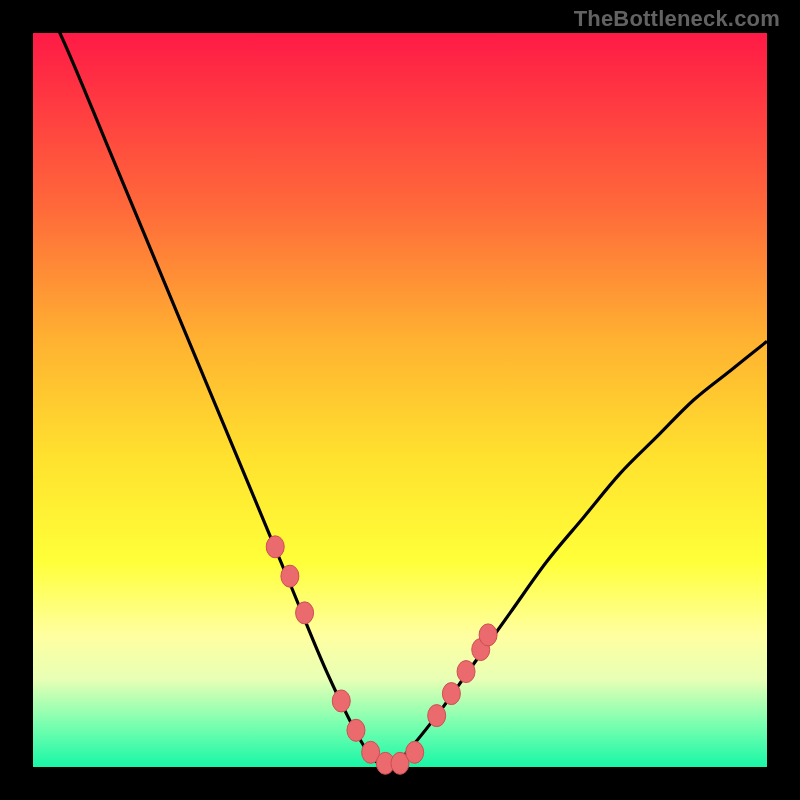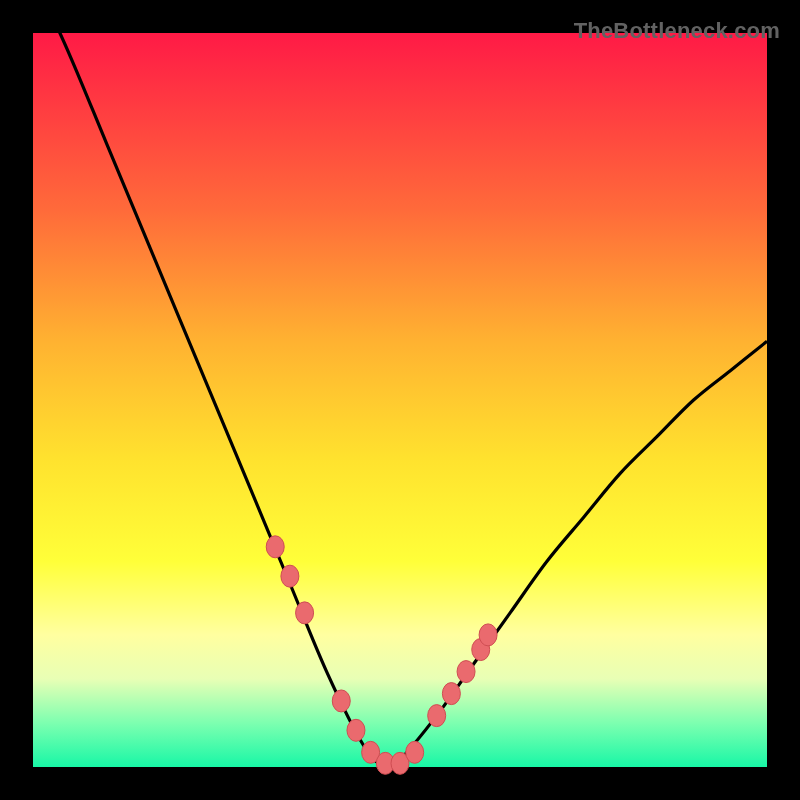--- a/index.html
+++ b/index.html
@@ -12,21 +12,21 @@
     font-family: Arial, Helvetica, sans-serif;
   }
   .frame {
     position: relative;
     width: 800px;
     height: 800px;
     background: #000;
   }
   .watermark {
     position: absolute;
-    top: 18px;
+    top: 6px;
     right: 20px;
     color: #626262;
     font-size: 22px;
     font-weight: 600;
     letter-spacing: 0.2px;
     z-index: 10;
     text-align: center;
   }
   .plot {
     position: absolute;

